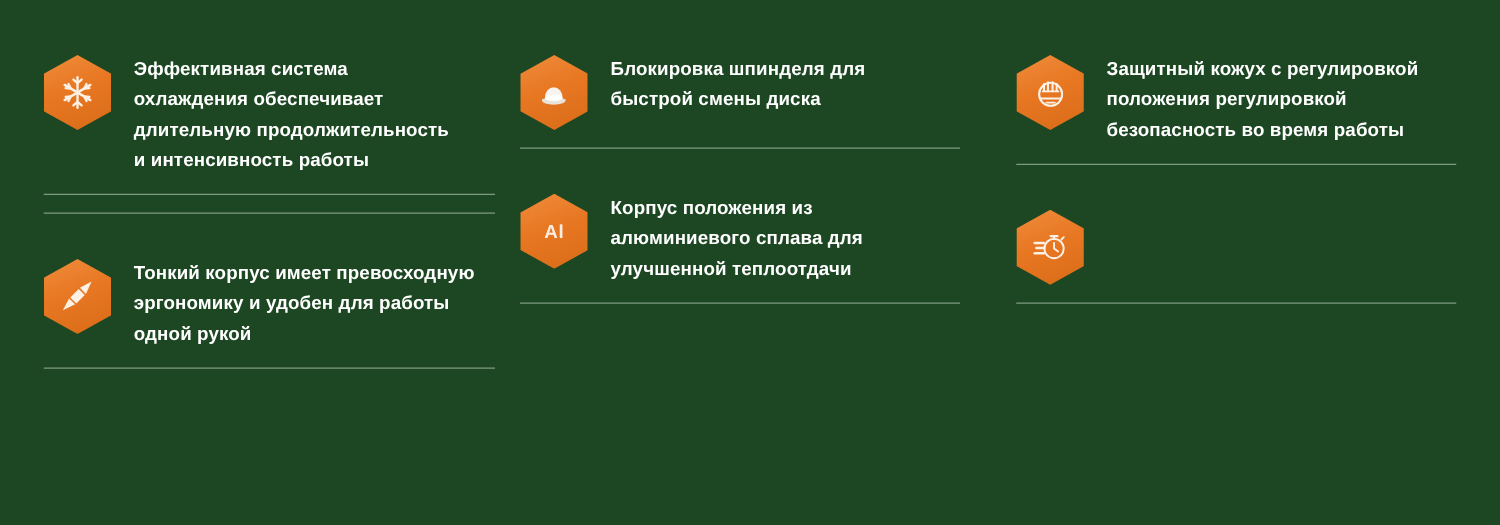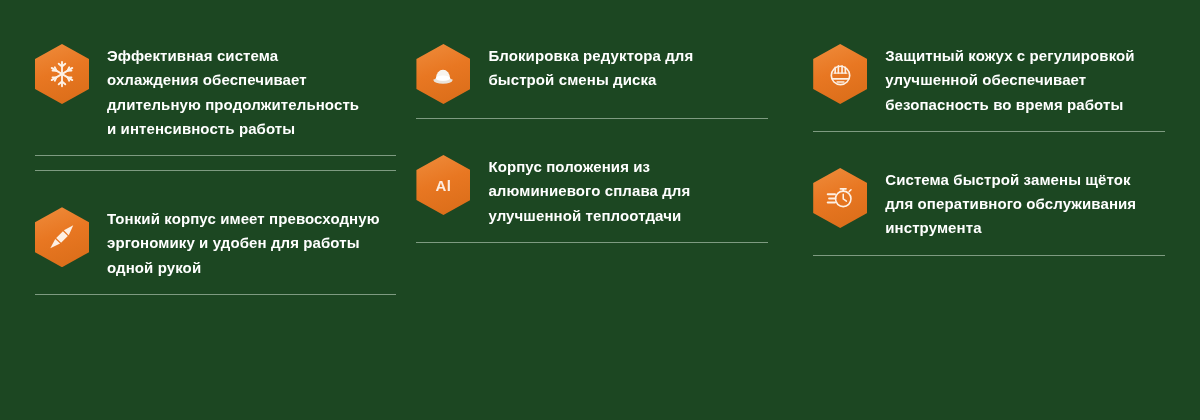--- a/index.html
+++ b/index.html
@@ -128,21 +128,21 @@
       <div class="hex-wrap">
         <div class="hex">
           <svg width="30" height="30" viewBox="0 0 32 32" fill="none">
             <ellipse cx="16" cy="23" rx="10" ry="3.4" fill="#e9e3db"></ellipse>
             <path d="M6 23 V21 a10 3.4 0 0 0 20 0 V23" fill="#e9e3db"></path>
             <path d="M8.5 20.5 a7.5 9 0 0 1 15 0 a7.5 3 0 0 1 -15 0 Z" fill="#f7f4ef"></path>
             <ellipse cx="16" cy="20.4" rx="7.5" ry="2.7" fill="#ffffff"></ellipse>
           </svg>
         </div>
       </div>
-      <div class="ftext">Блокировка редуктора для
+      <div class="ftext">Блокировка шпинделя для
 быстрой смены диска</div>
     </div>
     <div class="divider"></div>
 
     <div class="feature sp-1">
       <div class="hex-wrap">
         <div class="hex">
           <span class="alabel">Al</span>
         </div>
       </div>
@@ -161,40 +161,37 @@
           <svg width="31" height="31" viewBox="0 0 32 32" fill="none" stroke="#fdf0e4" stroke-width="1.7" stroke-linecap="round">
             <circle cx="16" cy="17" r="9.5" stroke-width="1.7"></circle>
             <path d="M7.5 20.5 h17" stroke-width="1.6"></path>
             <path d="M10.5 14.5 V8.5 M13.8 14.5 V7 M17.6 14.5 V7 M21 14.5 V8.5" stroke-width="1.7"></path>
             <path d="M9.5 14.6 h13" stroke-width="1.5"></path>
             <path d="M12.5 23.8 h7" stroke-width="1.5"></path>
           </svg>
         </div>
       </div>
       <div class="ftext">Защитный кожух с регулировкой
-улучшенной обеспечивает
+положения регулировкой
 безопасность во время работы</div>
     </div>
     <div class="divider"></div>
 
     <div class="feature sp-1">
       <div class="hex-wrap">
         <div class="hex">
           <svg width="31" height="31" viewBox="0 0 34 32" fill="none" stroke="#fdf0e4" stroke-width="1.7" stroke-linecap="round">
             <circle cx="20" cy="17.5" r="8.5" stroke-width="1.7"></circle>
             <path d="M20 12.5 V17.5 L23.5 20" stroke-width="1.7"></path>
             <path d="M17 6.5 h6" stroke-width="2"></path>
             <path d="M20 6.5 V9" stroke-width="2"></path>
             <path d="M26.5 9.5 L28.5 7.5" stroke-width="1.7"></path>
             <path d="M3 12.5 h8" stroke-width="2.2"></path>
             <path d="M4.5 17 h7" stroke-width="2.2"></path>
             <path d="M3 21.5 h8" stroke-width="2.2"></path>
           </svg>
         </div>
       </div>
-      <div class="ftext">Система быстрой замены щёток
-для оперативного обслуживания
-инструмента</div>
     </div>
     <div class="divider"></div>
   </div>
 
 </div>
 
 </body></html>

